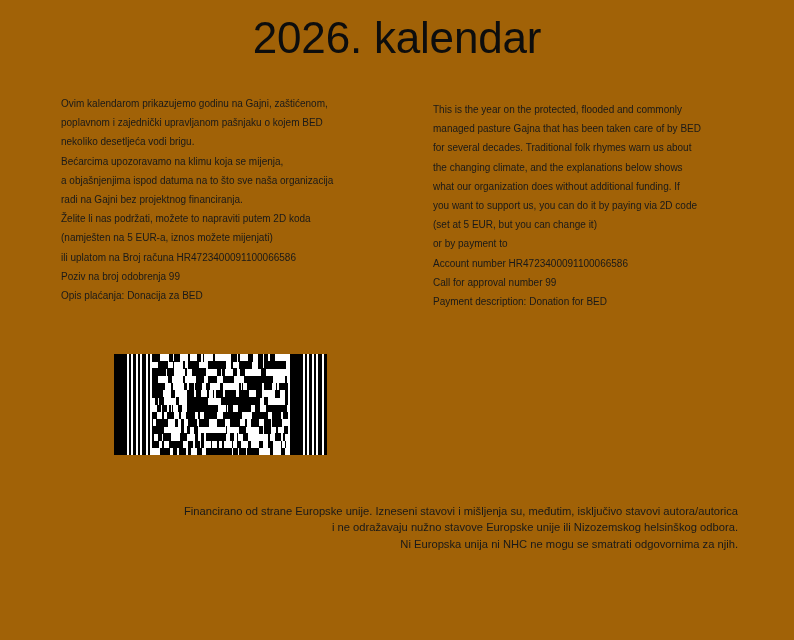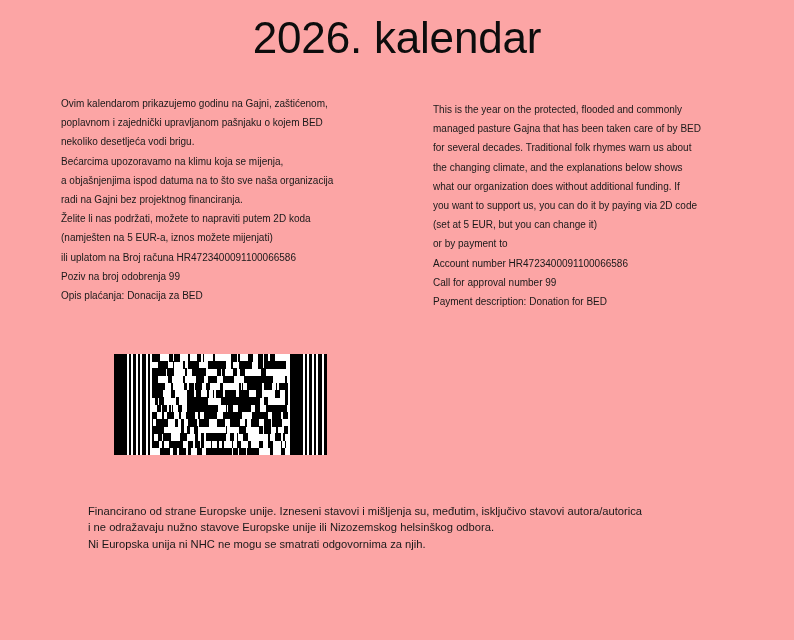--- a/index.html
+++ b/index.html
@@ -9,21 +9,21 @@
   }
   body {
     font-family: "Liberation Sans", sans-serif;
     color: #1a1a1a;
     -webkit-font-smoothing: antialiased;
   }
   #page {
     position: relative;
     width: 794px;
     height: 640px;
-    background: #fca5a5;
+    background: #a16207;
     overflow: hidden;
     text-decoration: underline;
   }
   .abs { position: absolute; }
 
   
   #page-title {
     left: 0;
     right: 0;
     top: 12px;
@@ -68,20 +68,21 @@
 
   
   #footer-disclaimer {
     left: 88px;
     top: 503px;
     width: 650px;
     font-size: 11.2px;
     line-height: 16.4px;
     color: #191919;
     white-space: pre-line;
+    text-align: right;
   }
 
   
   #logo-strip {
     left: 0;
     right: 0;
     top: 562px;
     height: 78px;
   }
 </style>

